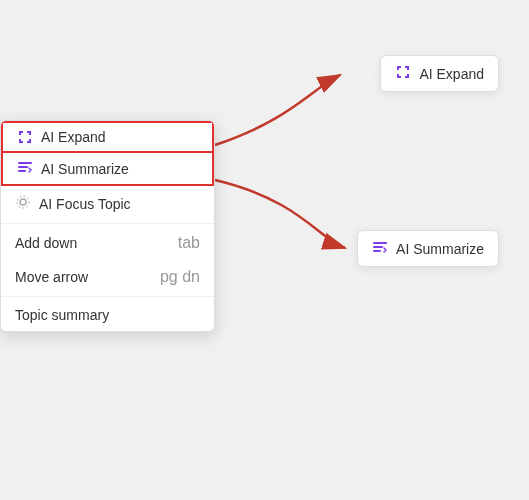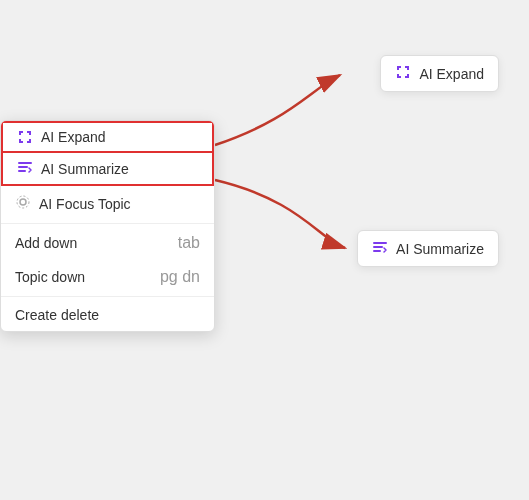--- a/index.html
+++ b/index.html
@@ -161,30 +161,30 @@
     <div class="menu-item-left">
       <span>Add down</span>
     </div>
     <span class="menu-item-shortcut">tab</span>
   </div>
 
 
 
   <div class="menu-item">
     <div class="menu-item-left">
-      <span>Topic down</span>
+      <span>Move arrow</span>
     </div>
     <span class="menu-item-shortcut">pg dn</span>
   </div>
 
   <hr class="divider">
 
   <div class="menu-item">
     <div class="menu-item-left">
-      <span>Create delete</span>
+      <span>Topic summary</span>
     </div>
   </div>
 
 
 </div>
 
 <div class="card card-expand">
   <span>
     <svg width="16" height="16" viewBox="0 0 16 16" fill="none">
       <path d="M2 2h4v2H4v2H2V2zm8 0h4v4h-2V4h-2V2zM2 10h2v2h2v2H2v-4zm10 2h2v2h-4v-2h2v-2h2v2z" fill="#7c3aed"></path>

